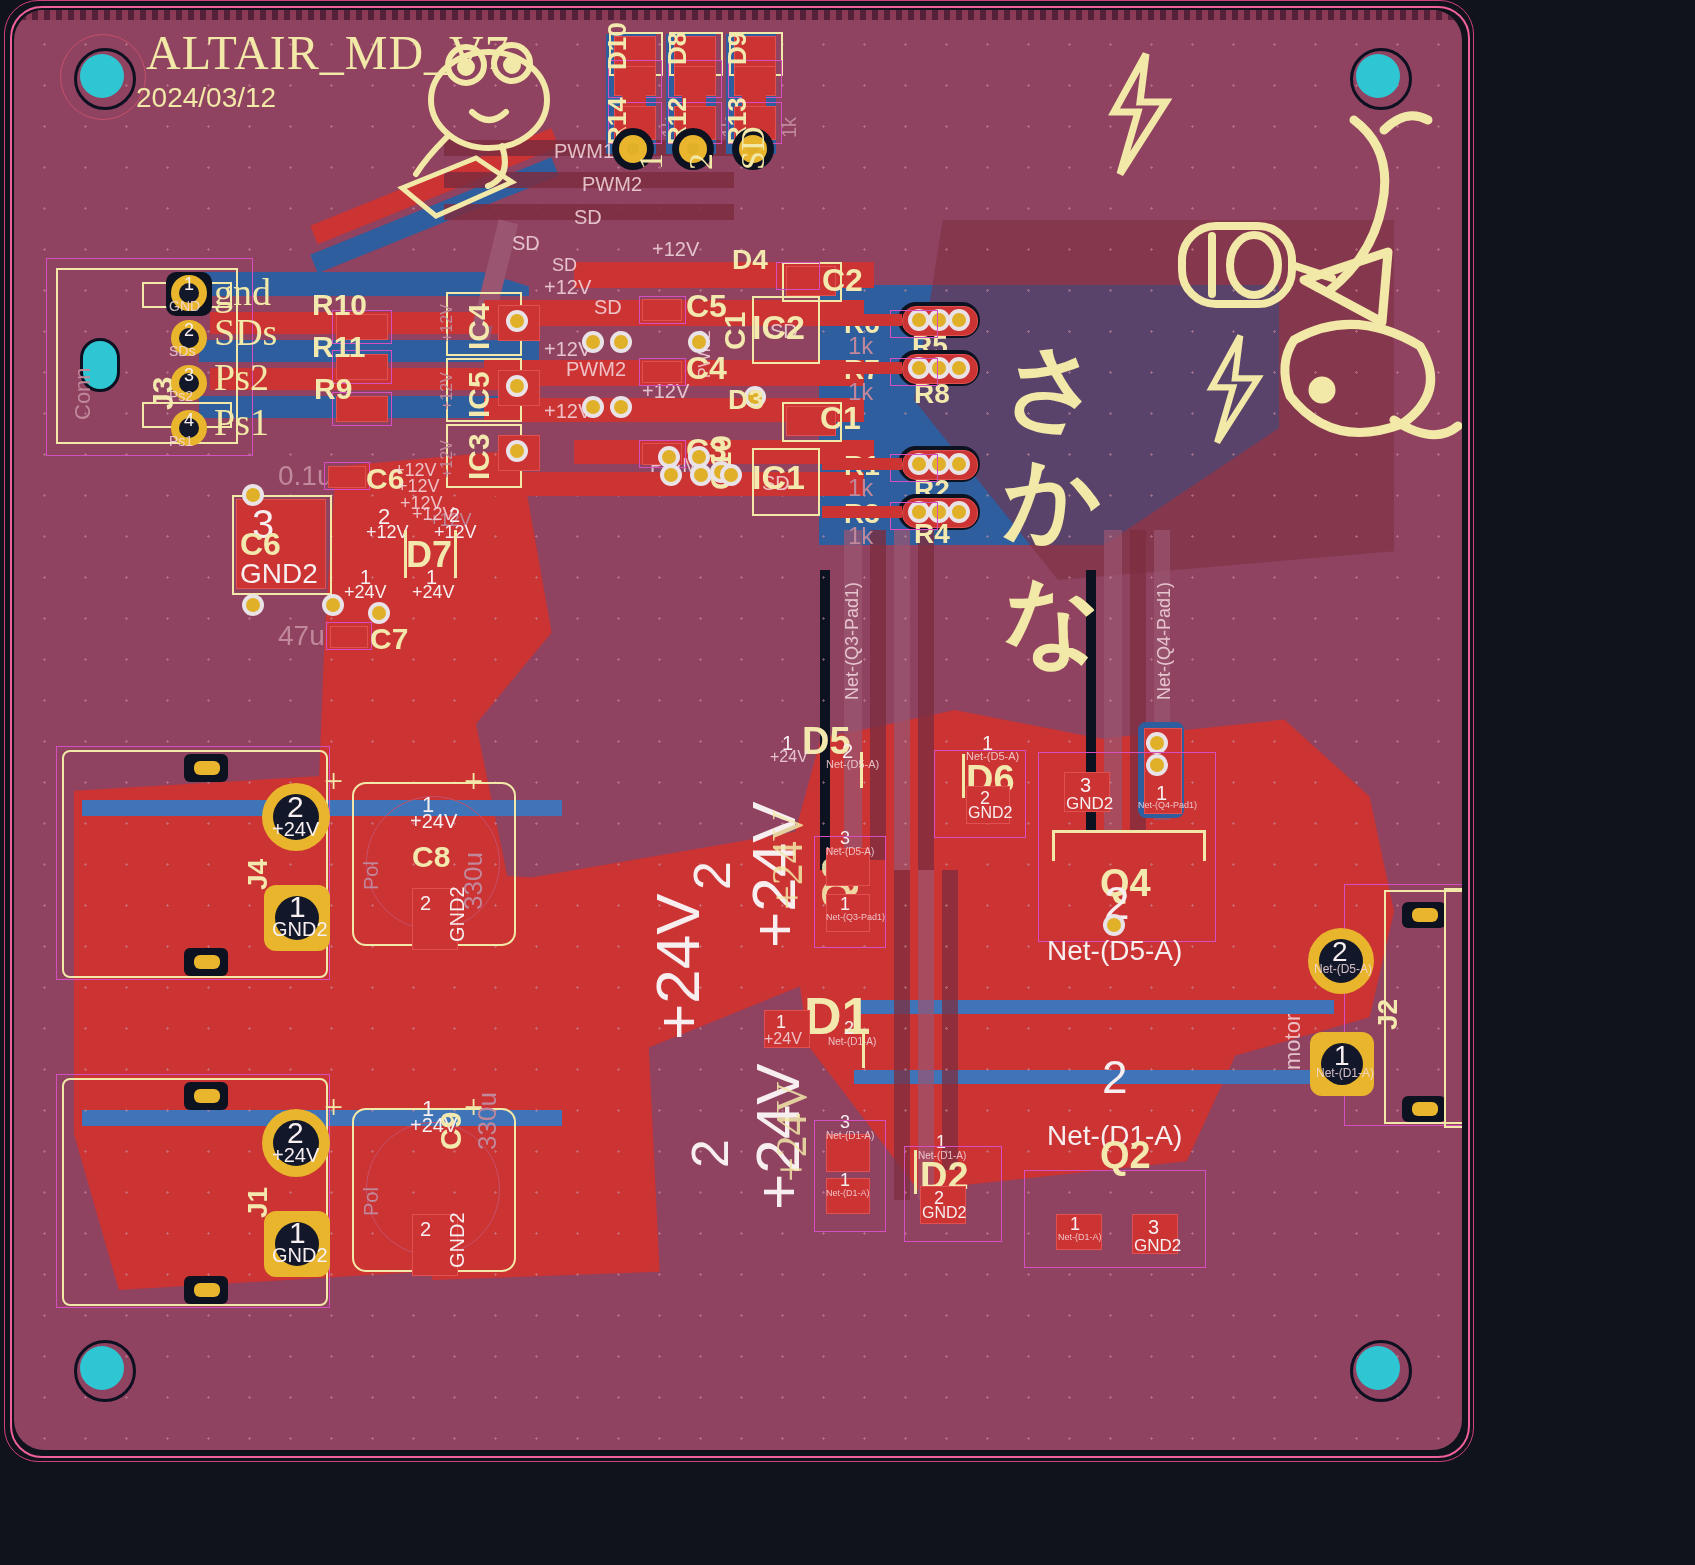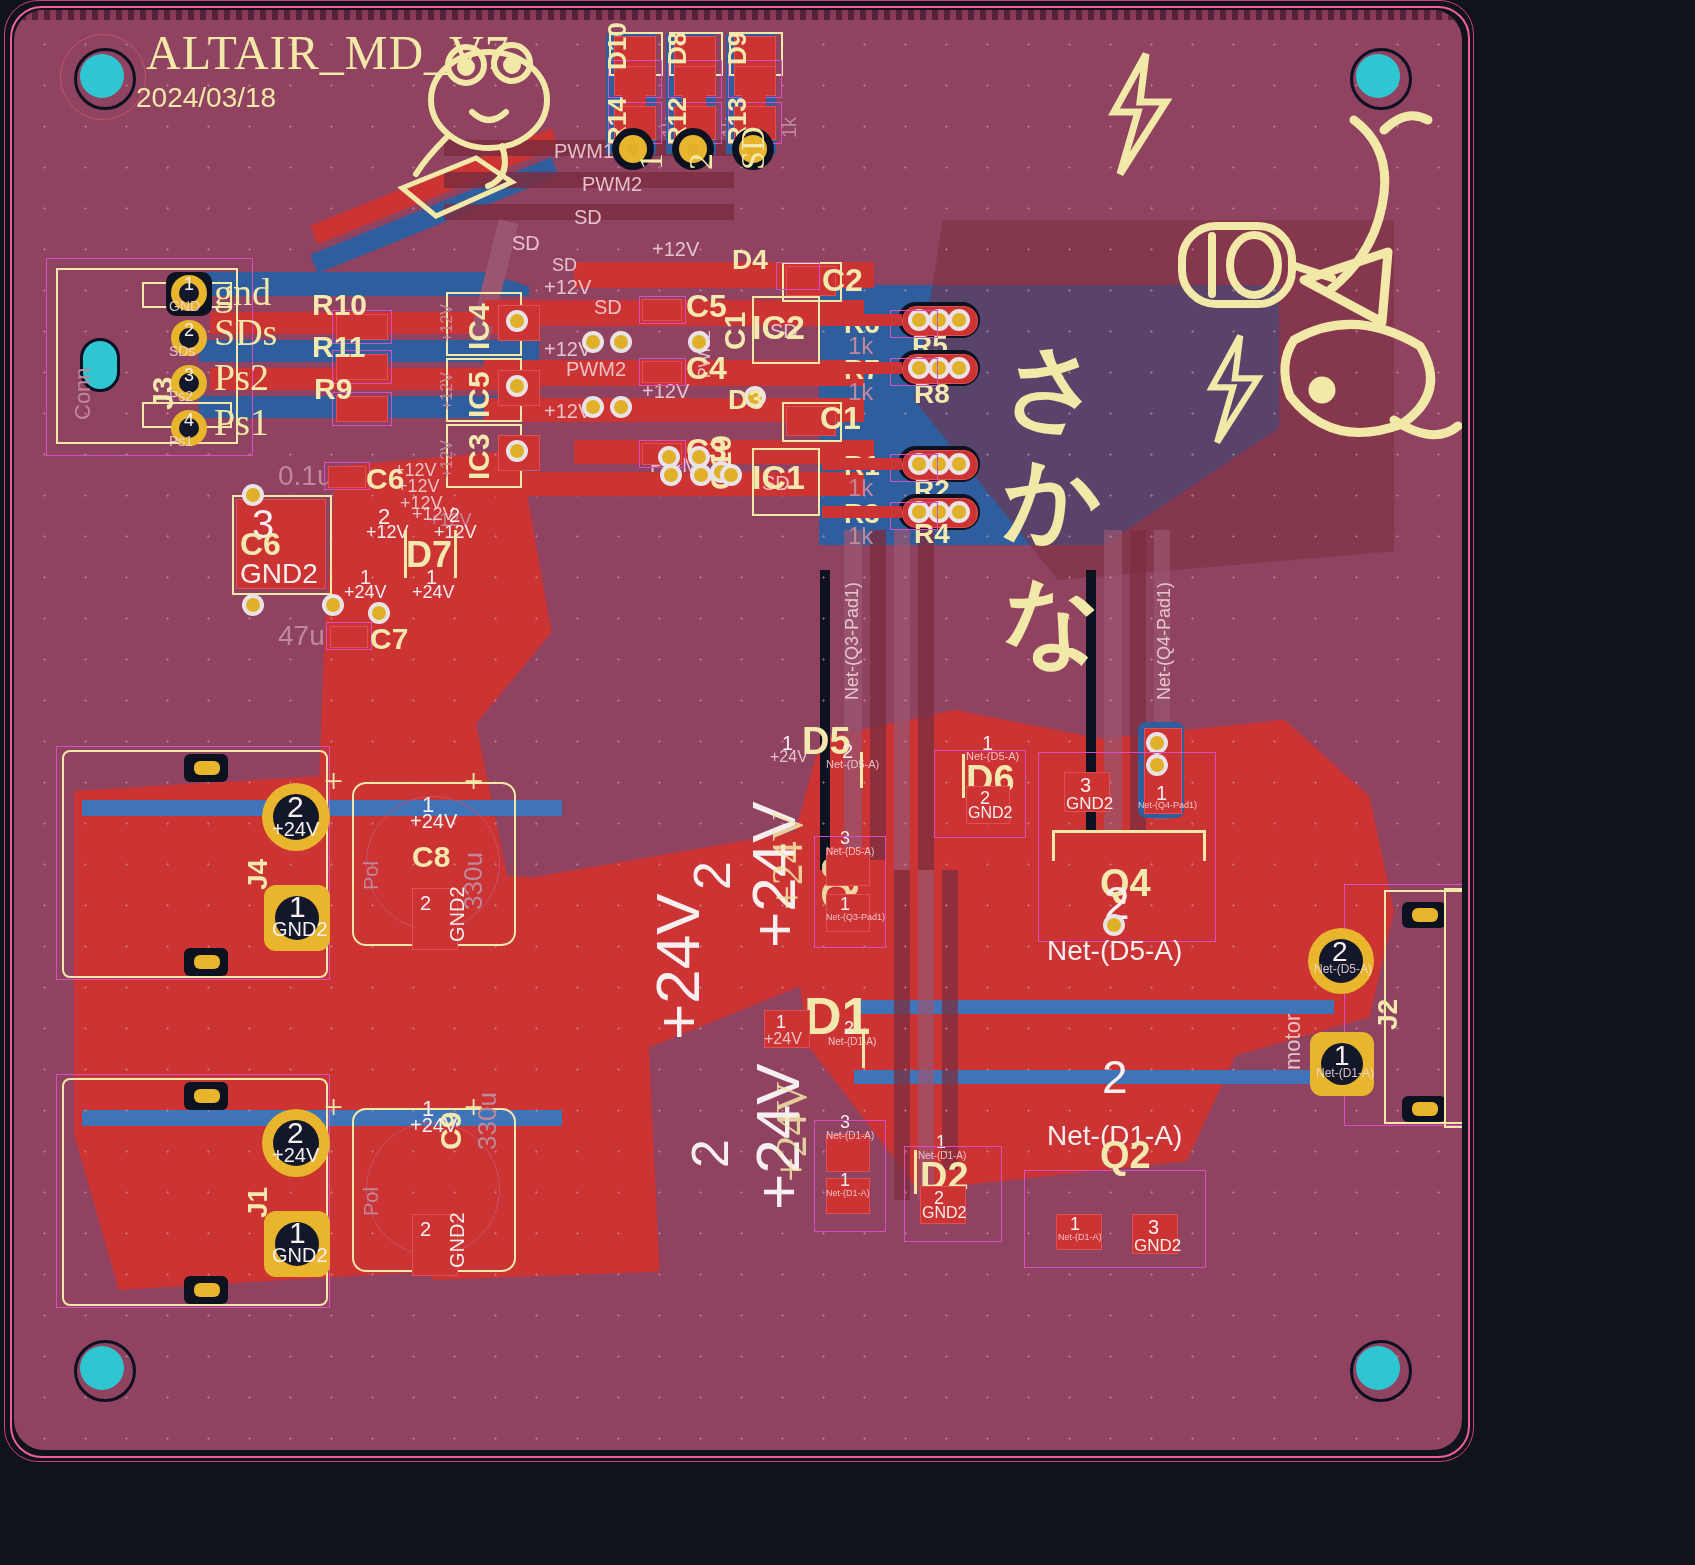--- a/index.html
+++ b/index.html
@@ -126,21 +126,21 @@
     <div class="mountring" style="left:1336px;top:38px;width:56px;height:56px;"></div>
     <div class="mount" style="left:1342px;top:44px;width:44px;height:44px;"></div>
 
     <div class="mountring" style="left:60px;top:1330px;width:56px;height:56px;"></div>
     <div class="mount" style="left:66px;top:1336px;width:44px;height:44px;"></div>
 
     <div class="mountring" style="left:1336px;top:1330px;width:56px;height:56px;"></div>
     <div class="mount" style="left:1342px;top:1336px;width:44px;height:44px;"></div>
 
     <div class="silk" style="left:132px;top:15px;font-size:48px;letter-spacing:1px;">ALTAIR_MD_V7</div>
-    <div class="silkS" style="left:122px;top:72px;font-size:28px;">2024/03/18</div>
+    <div class="silkS" style="left:122px;top:72px;font-size:28px;">2024/03/12</div>
 
     <svg style="position:absolute;left:370px;top:20px;width:220px;height:200px;" viewBox="0 0 220 200">
       <g fill="none" stroke="#f2e8a8" stroke-width="6" stroke-linecap="round">
         <ellipse cx="105" cy="70" rx="58" ry="48"></ellipse>
         <circle cx="82" cy="35" r="18"></circle>
         <circle cx="128" cy="33" r="18"></circle>
         <circle cx="82" cy="37" r="6" fill="#f2e8a8"></circle>
         <circle cx="128" cy="35" r="6" fill="#f2e8a8"></circle>
         <path d="M88 82 q17 16 34 0"></path>
         <path d="M118 116 q10 30 -14 40"></path>

